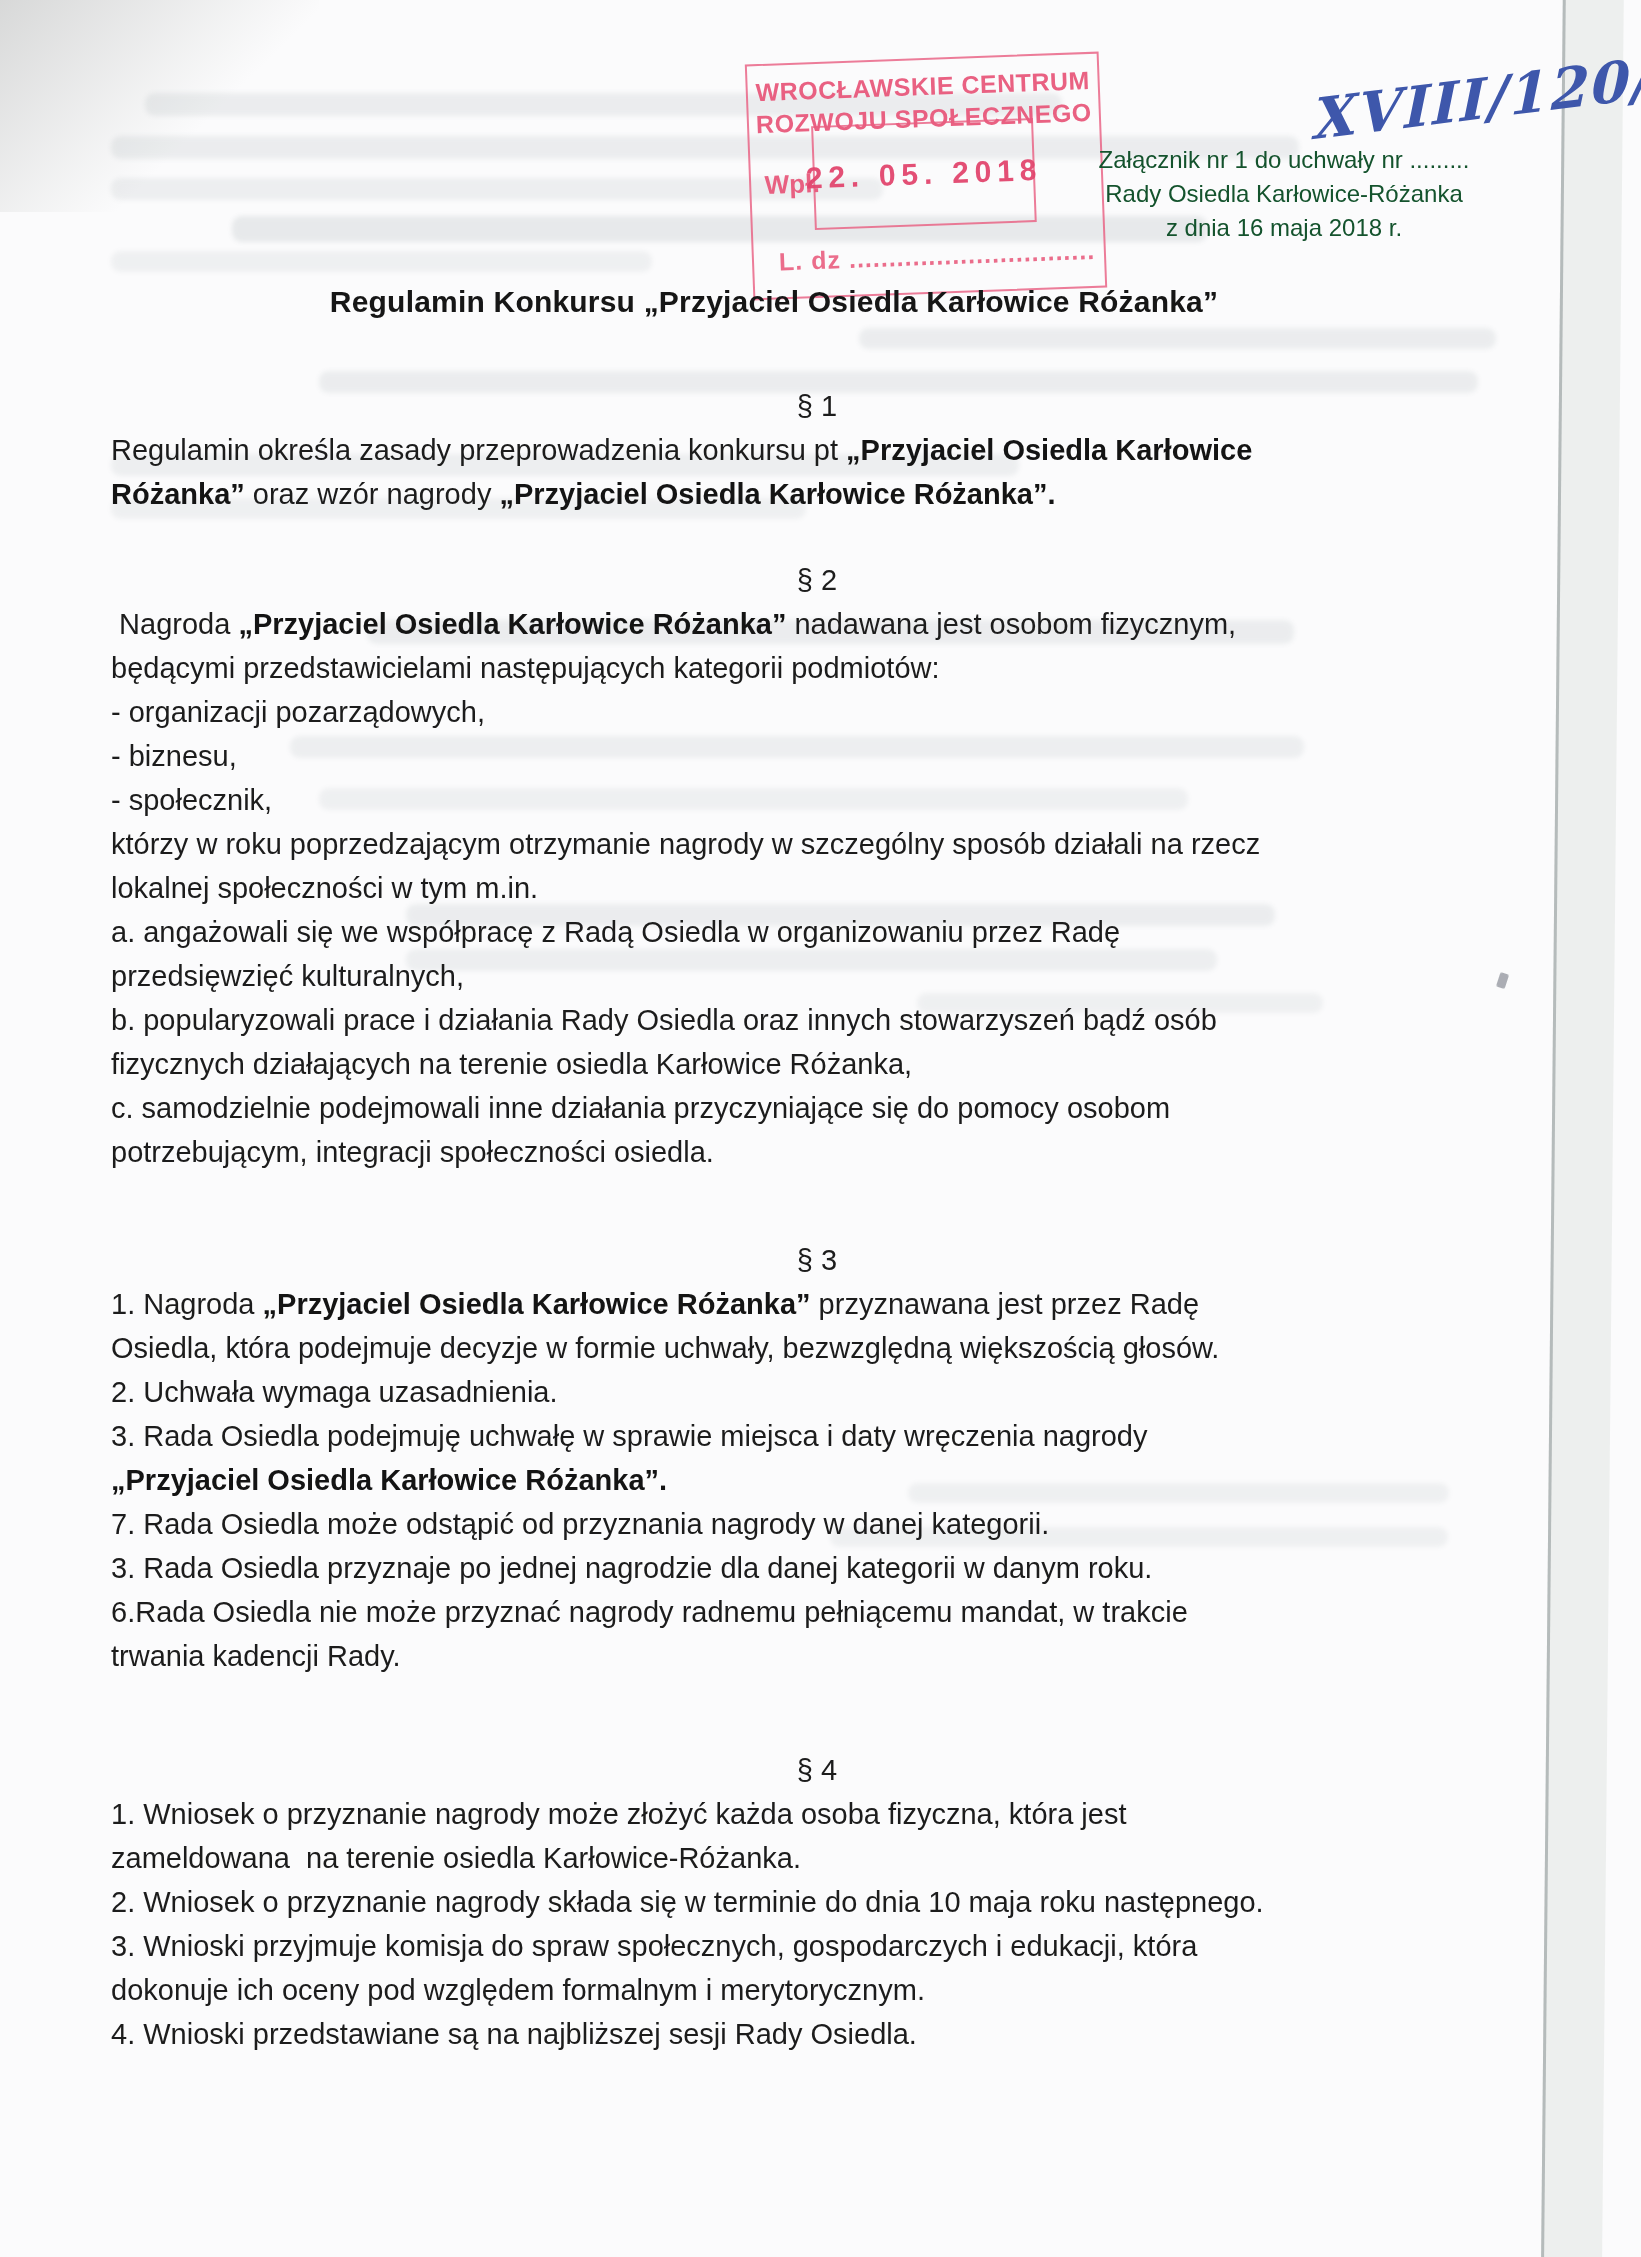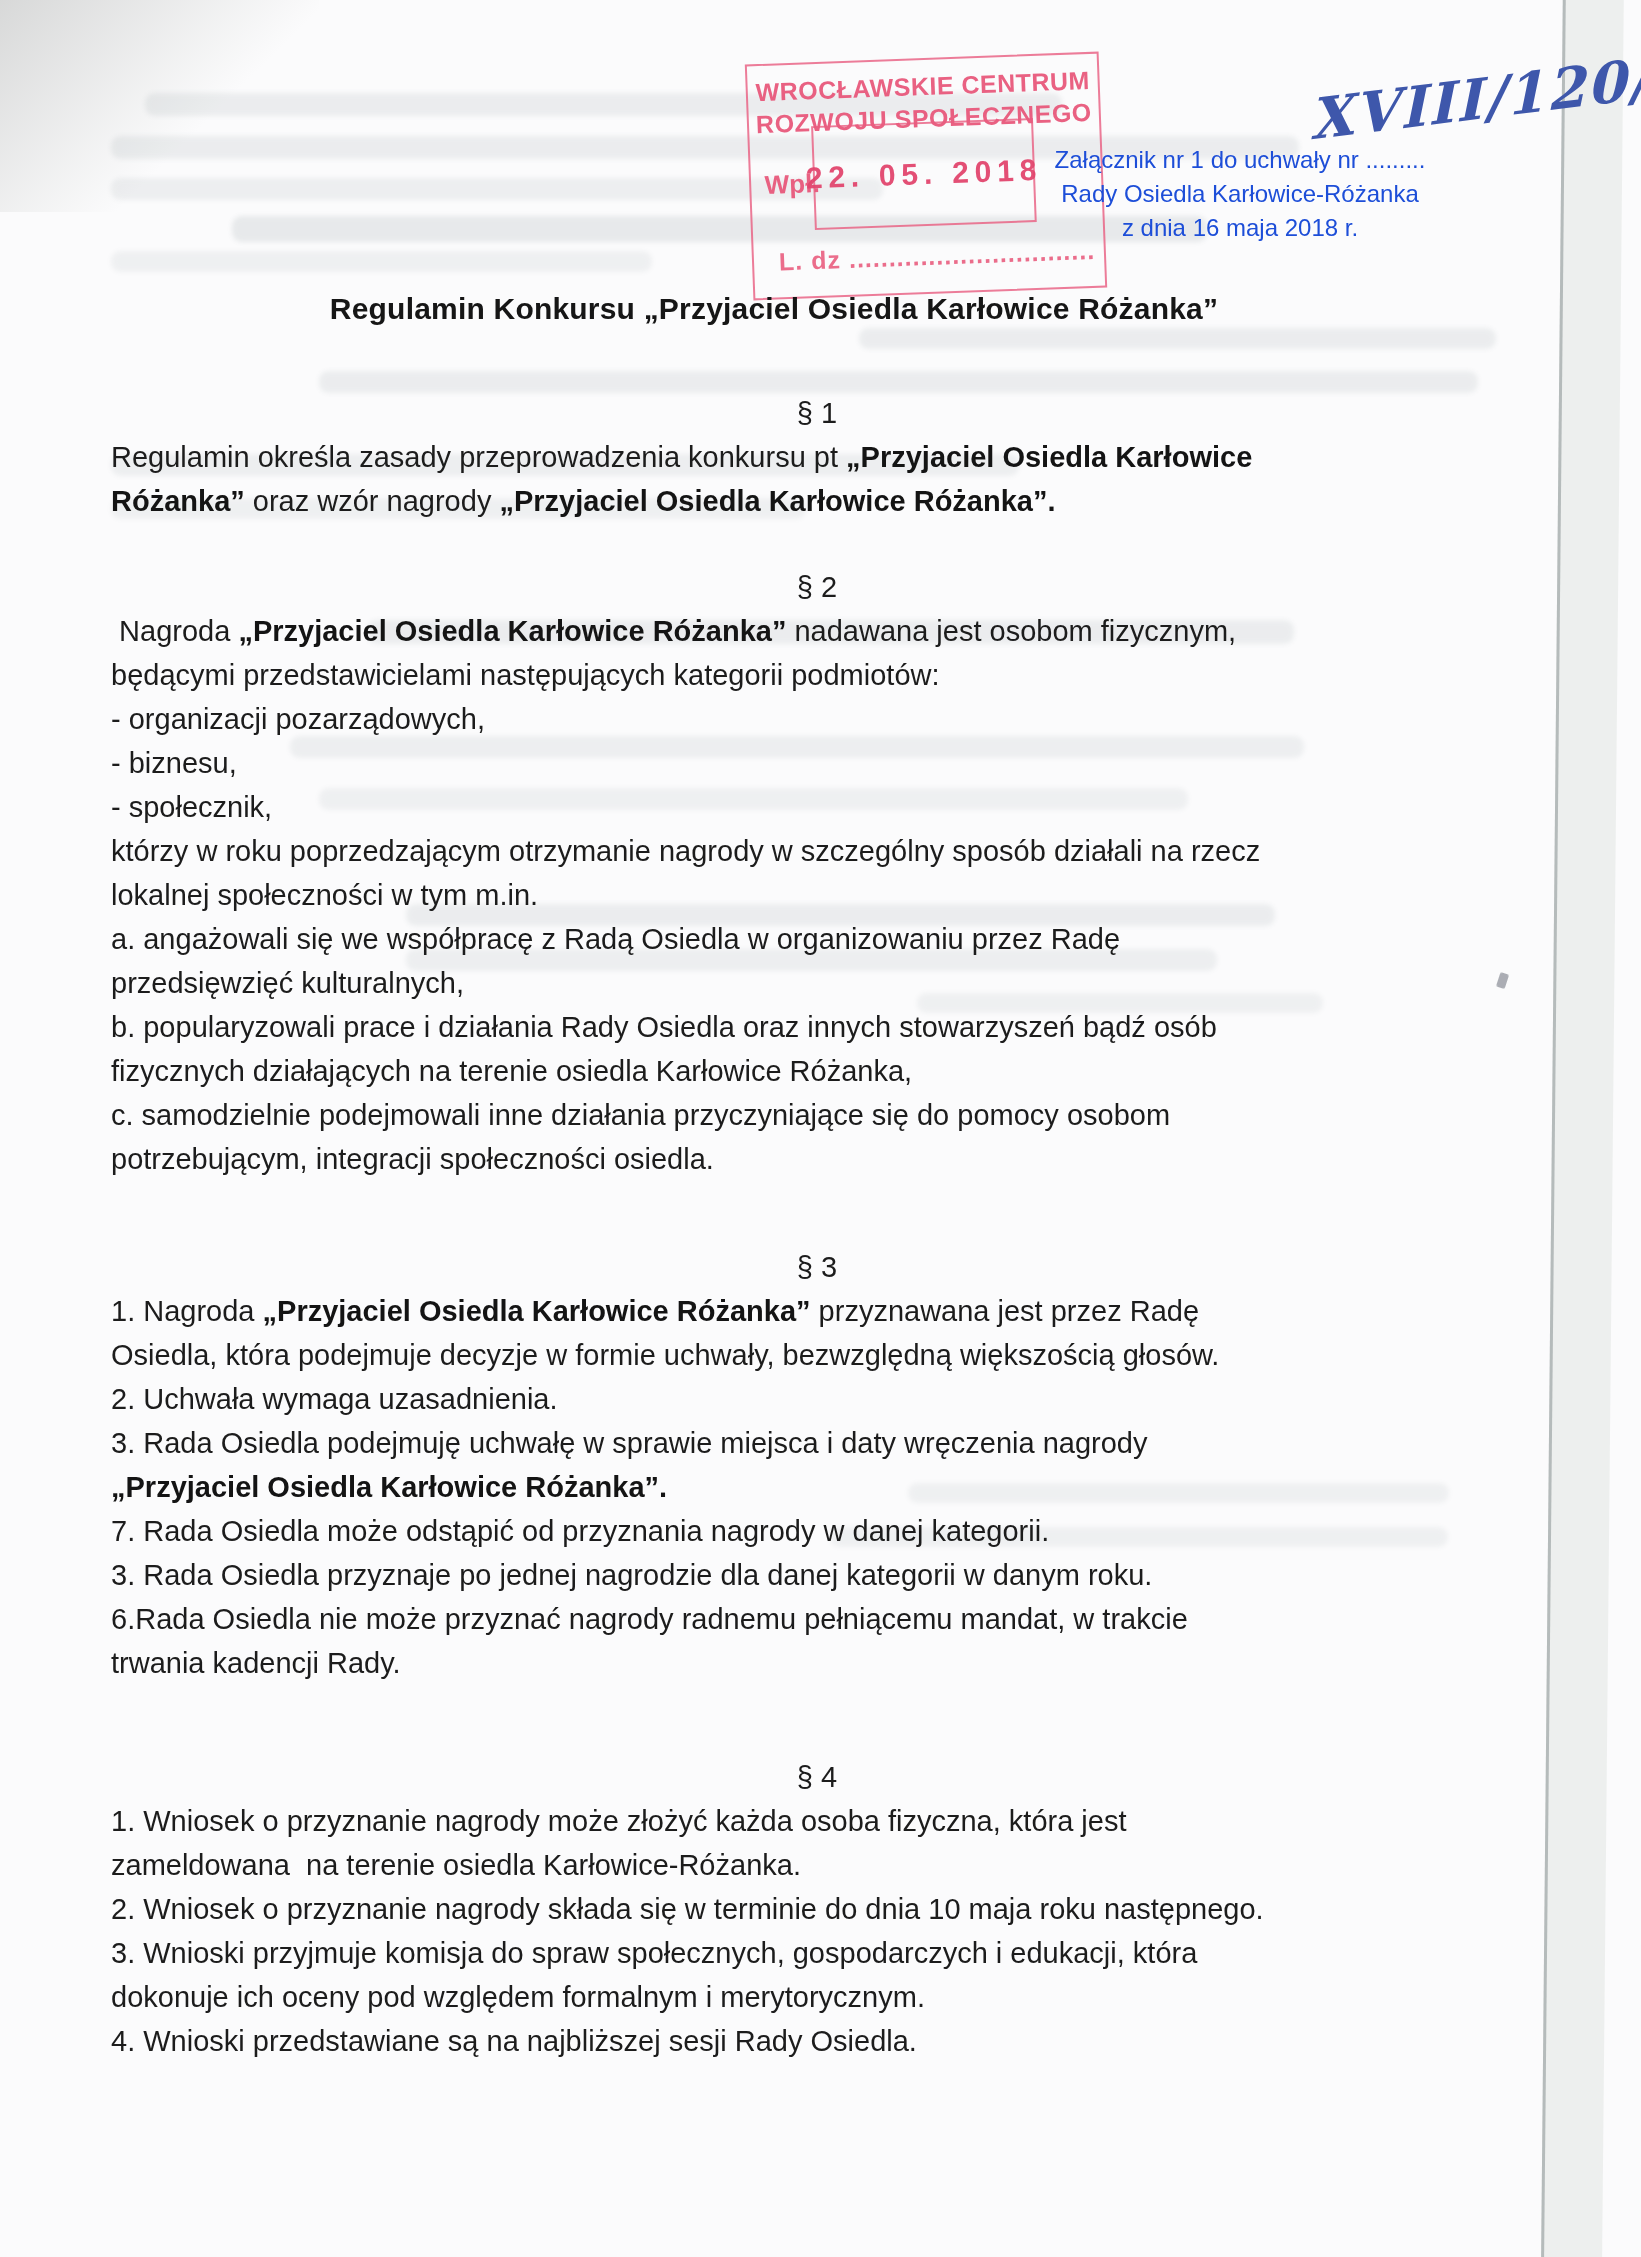--- a/index.html
+++ b/index.html
@@ -70,42 +70,42 @@
     position:absolute;left:13.5px;top:104px;
     font-size:26px;font-weight:600;color:rgba(231,84,119,.92);
   }
   .stamp-ldz{
     position:absolute;left:25px;top:182px;
     font-size:25px;font-weight:600;color:rgba(231,84,119,.85);
     white-space:nowrap;letter-spacing:1px;
   }
   
   .annotation{
-    position:absolute;left:1045px;top:143px;width:390px;
+    position:absolute;left:1089px;top:143px;width:390px;
     text-align:center;
-    font-size:24px;line-height:34px;color:#1d4ed8;
+    font-size:24px;line-height:34px;color:#14532d;
   }
   .annotation .ann-line{white-space:nowrap;}
   
   .handwriting{
     position:absolute;left:1313px;top:60px;
     font-family:"DejaVu Serif", serif;
     font-style:italic;font-weight:600;
     font-size:56px;letter-spacing:1.9px;
     color:#3e57ab;
     transform:rotate(-7deg) skewX(-8deg);
     white-space:nowrap;
   }
   
   .doc-content{
     position:absolute;left:111px;top:278px;width:1412px;
   }
   .doc-title{
     font-size:30px;font-weight:bold;line-height:41px;
-    text-align:center;margin:10px;
+    text-align:center;margin:3px;
     transform:translateX(-43px);
     letter-spacing:0.2px;
     color:#161616;
   }
   .sec-heading{
     font-size:29px;line-height:44px;text-align:center;
     color:#1c1c1c;
   }
   .line{
     font-size:29px;line-height:44px;

